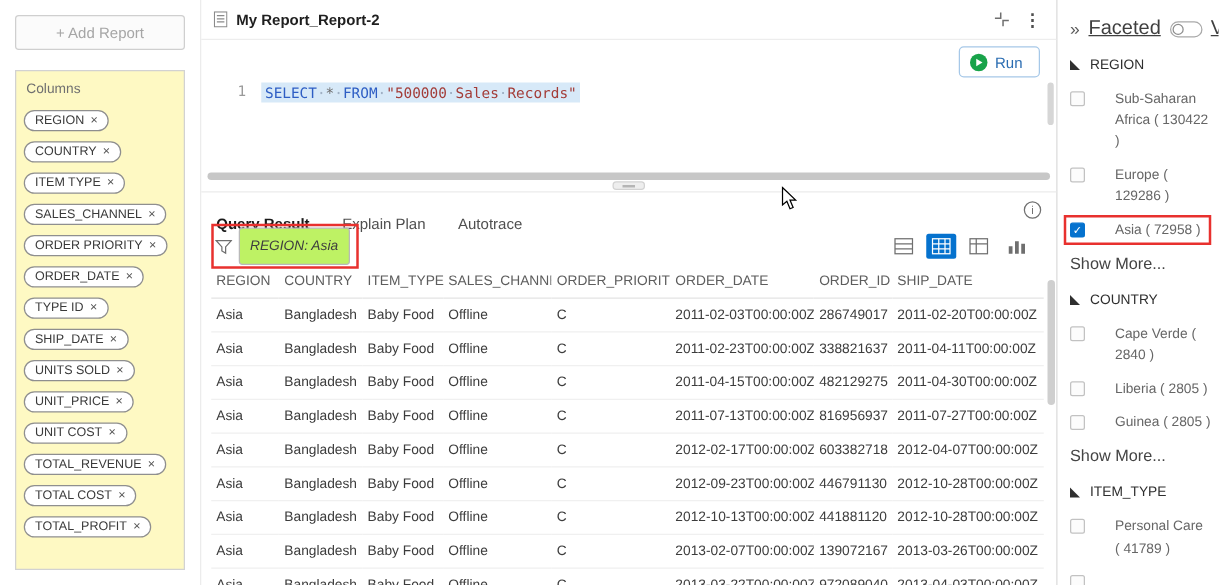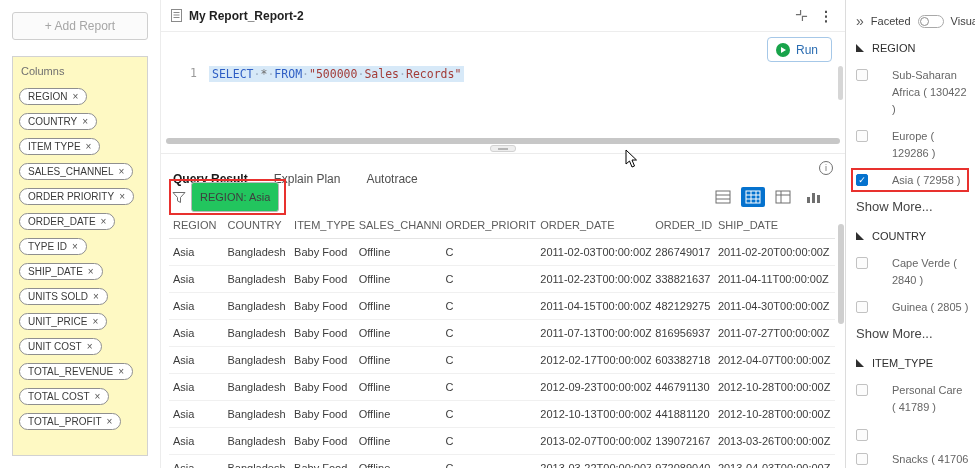--- a/index.html
+++ b/index.html
@@ -55,39 +55,39 @@
   .tabs-list { display:flex; gap:26px; }
   .tab { font-size:12px; color:#4f4f4f; cursor:pointer; white-space:nowrap;margin-top:21px; }
   .tab.active { color:#191919; font-weight:700; }
   .info-circle { margin-left:auto; width:14px; height:14px; border:1px solid #707070; border-radius:50%;
     font-size:9px; color:#707070; display:flex; align-items:center; justify-content:center; cursor:pointer; }
 
   .filter-row { height:30px; display:flex; align-items:center; padding:0 8px; gap:4px; flex-shrink:0; }
   .annotated-wrap { position:relative; display:flex; align-items:center; gap:5px; padding:3px 7px 3px 3px; }
   .annotated-wrap::after { content:""; position:absolute; inset:0; border:2px solid #e8312e; pointer-events:none; }
   .filter-chip { border:1px solid #b9b9b9; border-radius:3px; padding:8px 8px; font-size:11px; color:#3e3e3e;
-    background:#22c55e; white-space:nowrap; cursor:pointer; }
+    background:#bef264; white-space:nowrap; cursor:pointer;font-style:italic; }
   .view-group { margin-left:auto; display:flex; gap:6px; align-items:center; padding-right:12px; }
   .view-btn { width:24px; height:20px; display:flex; align-items:center; justify-content:center;
     border-radius:2px; cursor:pointer; }
   .view-btn.active { background:#0572ce; }
 
   .table-wrap { flex:1; overflow:hidden; padding:0 10px 0 8px; }
   table { border-collapse:collapse; width:100%; table-layout:fixed; font-size:11px; }
   th { font-weight:400; color:#5d5d5d; text-align:left; padding:7px 4px; border-bottom:1px solid #e4e4e4;
     white-space:nowrap; overflow:hidden; cursor:pointer; }
   td { color:#3c3c3c; padding:7px 4px; border-bottom:1px solid #f0f0f0; white-space:nowrap; overflow:hidden; }
   .v-scrollbar { position:absolute; right:1px; top:212px; bottom:2px; width:6px; }
   .v-thumb { position:absolute; top:12px; width:6px; height:100px; background:#cfcfcf; border-radius:3px; cursor:grab; }
 
   
   .facets { width:130px; flex-shrink:0; border-left:1px solid #dcdcdc; padding:6px 0 0 10px; overflow:hidden; }
   .facet-header { display:flex; align-items:center; gap:7px; margin:8px 0 14px; white-space:nowrap; }
   .collapse-chevrons { color:#5a5a5a; font-size:14px; cursor:pointer; line-height:1; }
-  .facet-mode-label { font-size:11px; color:#3f3f3f; }
+  .facet-mode-label { font-size:16px; color:#3f3f3f;text-decoration:underline; }
   .toggle { width:26px; height:13px; border:1px solid #a9a9a9; border-radius:7px; position:relative;
     background:#fff; flex-shrink:0; cursor:pointer; }
   .toggle-knob { position:absolute; left:1px; top:1px; width:9px; height:9px; border-radius:50%;
     background:#fff; border:1px solid #8e8e8e; }
   .facet-title { display:flex; align-items:center; gap:8px; font-size:11px; color:#2e2e2e; margin:10px 0 13px; cursor:pointer; }
   .tri { width:0; height:0; border-bottom:8px solid #2f2f2f; border-right:8px solid transparent; }
   .facet-item { display:flex; gap:24px; margin:0 6px 10px 0; position:relative; align-items:flex-start; cursor:pointer; }
   .cb { width:12px; height:12px; border:1px solid #c2c2c2; border-radius:2px; background:#fcfcfc; flex-shrink:0;
     font-size:9px; line-height:11px; text-align:center; color:#fff; margin-top:2px; }
   .cb.checked { background:#0572ce; border-color:#0572ce; }
@@ -413,20 +413,24 @@
           <div class="facet-title">
             <span class="tri"></span>
             <span>COUNTRY</span>
           </div>
           <div class="facet-item">
             <span class="cb"></span>
             <span class="facet-label">Cape Verde ( 2840 )</span>
           </div>
           <div class="facet-item">
             <span class="cb"></span>
+            <span class="facet-label">Liberia ( 2805 )</span>
+          </div>
+          <div class="facet-item">
+            <span class="cb"></span>
             <span class="facet-label">Guinea ( 2805 )</span>
           </div>
           <div class="show-more">Show More...</div>
         </div>
         <div class="facet-section">
           <div class="facet-title">
             <span class="tri"></span>
             <span>ITEM_TYPE</span>
           </div>
           <div class="facet-item">

